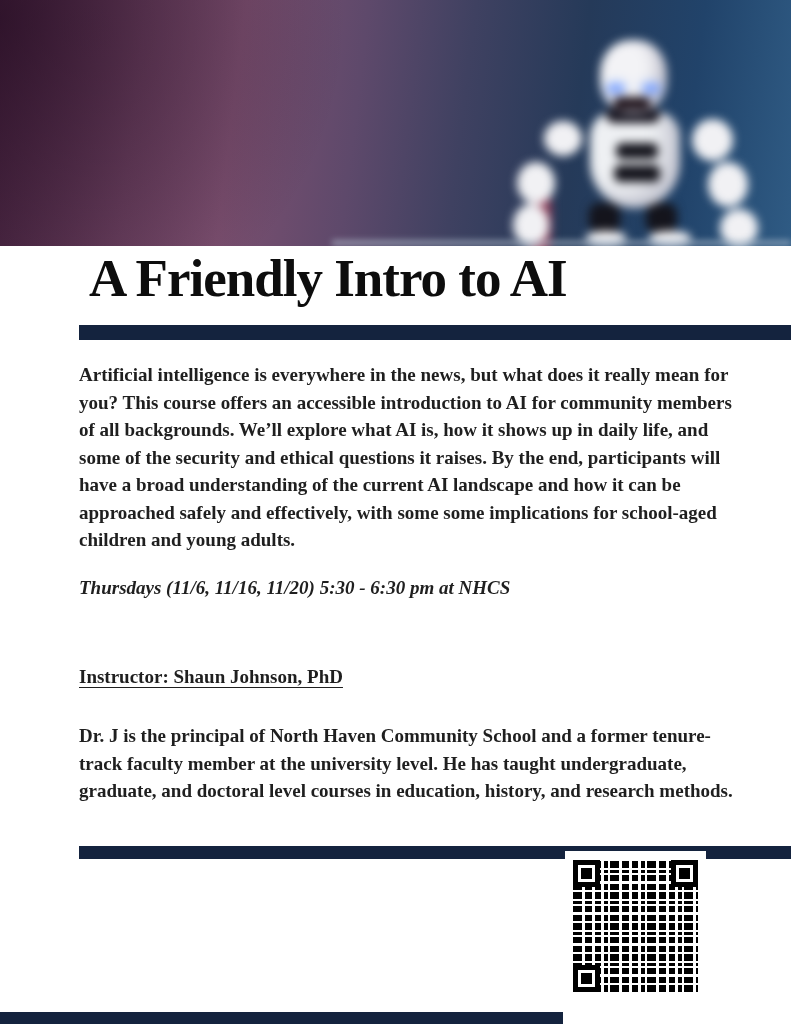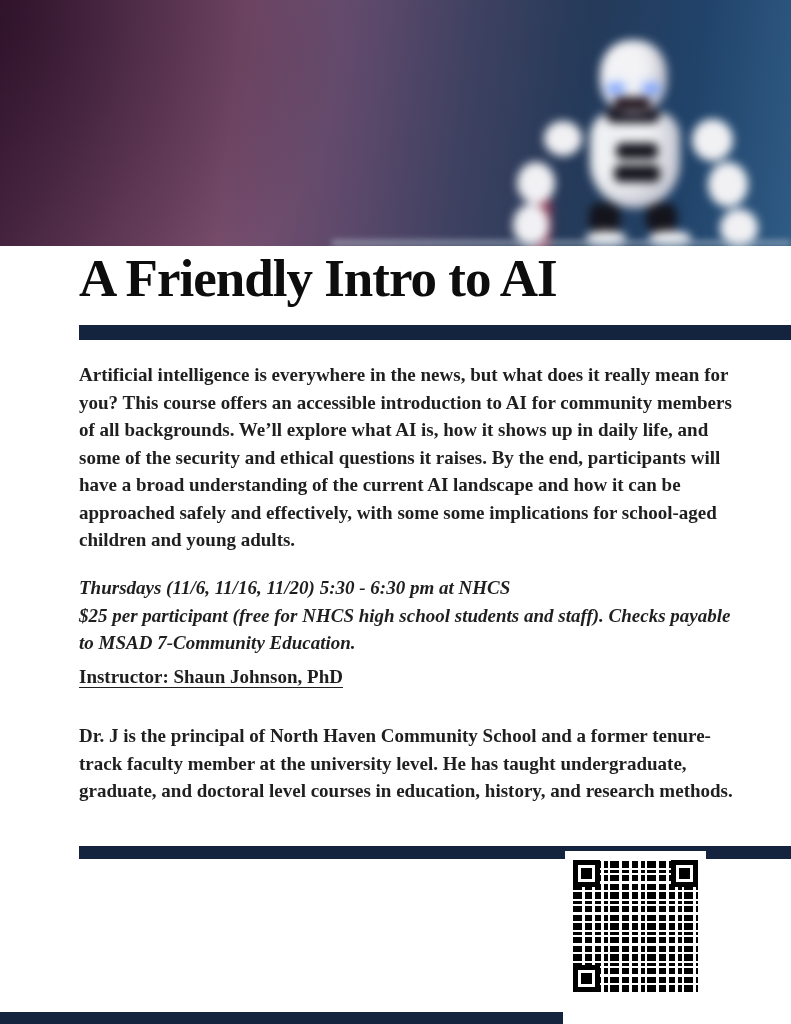--- a/index.html
+++ b/index.html
@@ -39,21 +39,21 @@
   .el-l{left:17px;top:127px;width:38px;height:42px;}
   .fa-l{left:13px;top:169px;width:36px;height:42px;}
   .el-r{left:208px;top:127px;width:40px;height:45px;}
   .fa-r{left:220px;top:174px;width:38px;height:38px;}
   .leg-l{left:89px;top:168px;width:31px;height:30px;border-radius:10px;}
   .leg-r{left:146px;top:168px;width:31px;height:30px;border-radius:10px;}
   .ft-l{left:86px;top:196px;width:40px;height:15px;border-radius:45%;}
   .ft-r{left:149px;top:196px;width:42px;height:15px;border-radius:45%;}
   
   .title{
-    position:absolute;left:79px;top:252px;margin:0;
+    position:absolute;left:89px;top:252px;margin:0;
     font-size:53px;font-weight:700;letter-spacing:-1px;color:#0d0d0d;line-height:1;
   }
   .bar{position:absolute;background:#14233e;}
   .bar.top{left:79px;top:325px;width:712px;height:15px;}
   .bar.bottom{left:79px;top:846px;width:712px;height:13px;}
   .bar.footer{left:0;top:1012px;width:563px;height:12px;}
   .para{position:absolute;left:79px;margin:0;width:668px;
         font-size:19px;line-height:27.5px;color:#1f1f1f;font-weight:bold;}
   .intro{top:361px;}
   .sched{top:566px;font-style:italic;margin-top:8px;}
@@ -110,21 +110,21 @@
     </div>
     <div class="table-edge"></div>
   </div>
 
   <h1 class="title">A Friendly Intro to AI</h1>
 
   <div class="bar top"></div>
 
   <p class="para intro">Artificial intelligence is everywhere in the news, but what does it really mean for you? This course offers an accessible introduction to AI for community members of all backgrounds. We’ll explore what AI is, how it shows up in daily life, and some of the security and ethical questions it raises. By the end, participants will have a broad understanding of the current AI landscape and how it can be approached safely and effectively, with some some implications for school-aged children and young adults.</p>
 
-  <p class="para sched"><span>Thursdays (11/6, 11/16, 11/20) 5:30 - 6:30 pm at NHCS</span><br><span>$25 per participant (free for NHCS high school students and staff). Checks payable to MSAD 7-Community Education.</span></p>
+  <p class="para sched"><span>Thursdays (11/6, 11/16, 11/20) 5:30 - 6:30 pm at NHCS</span><br></p>
 
   <p class="para bio">Dr. J is the principal of North Haven Community School and a former tenure-track faculty member at the university level. He has taught undergraduate, graduate, and doctoral level courses in education, history, and research methods.</p>
 
   <p class="para instructor">Instructor: Shaun Johnson, PhD</p>
 
   <div class="bar bottom"></div>
 
 
   <div class="qr-panel">
     <div class="qr-grid">

